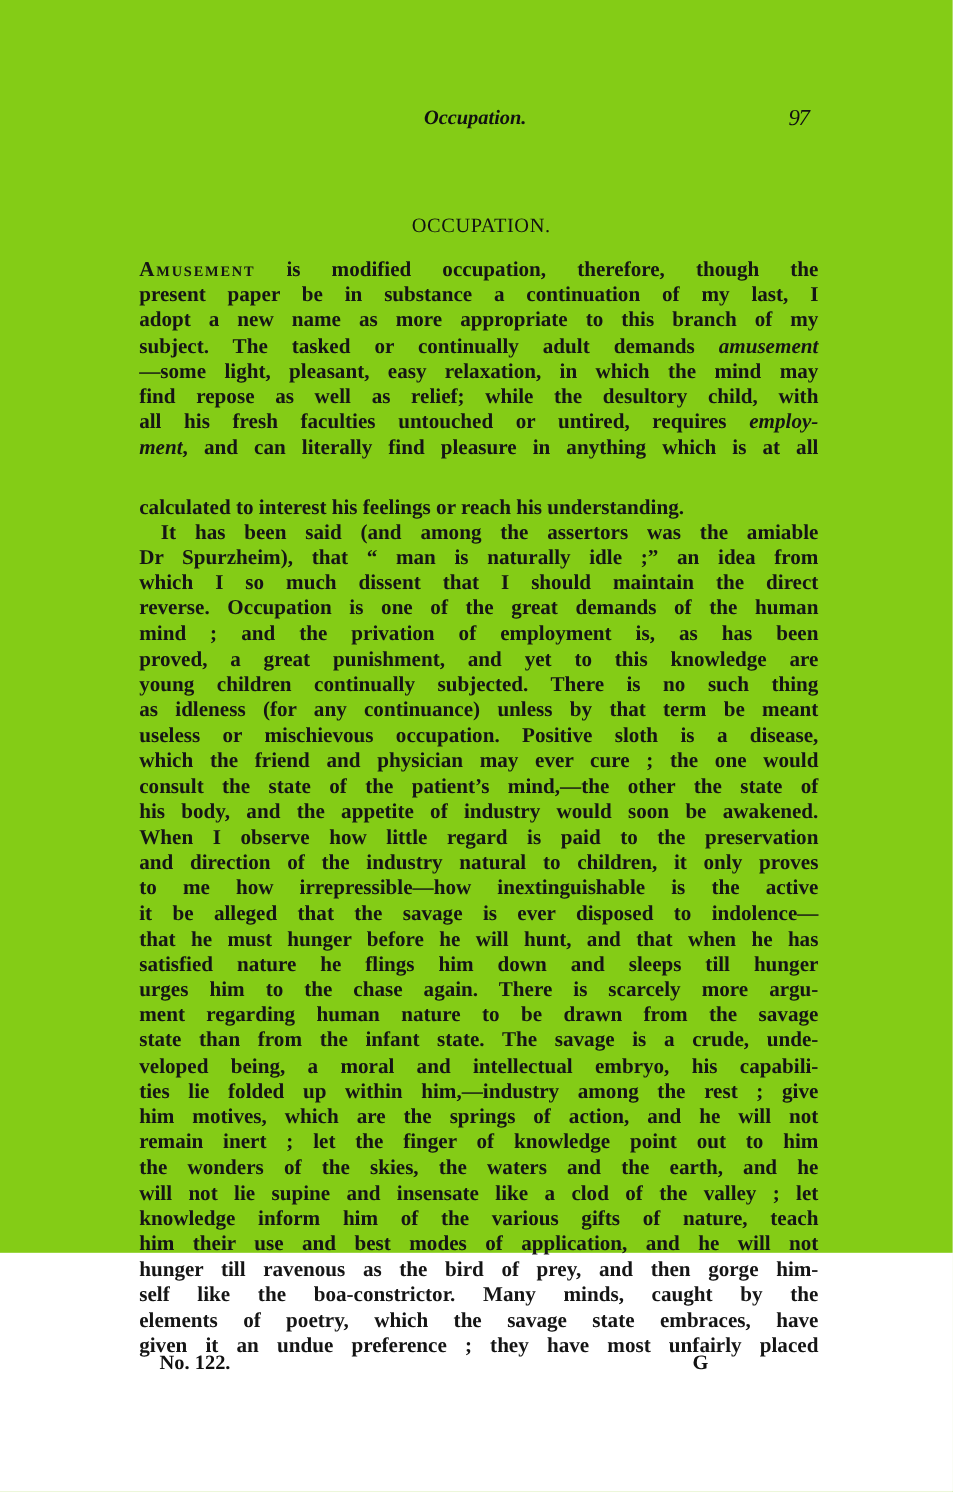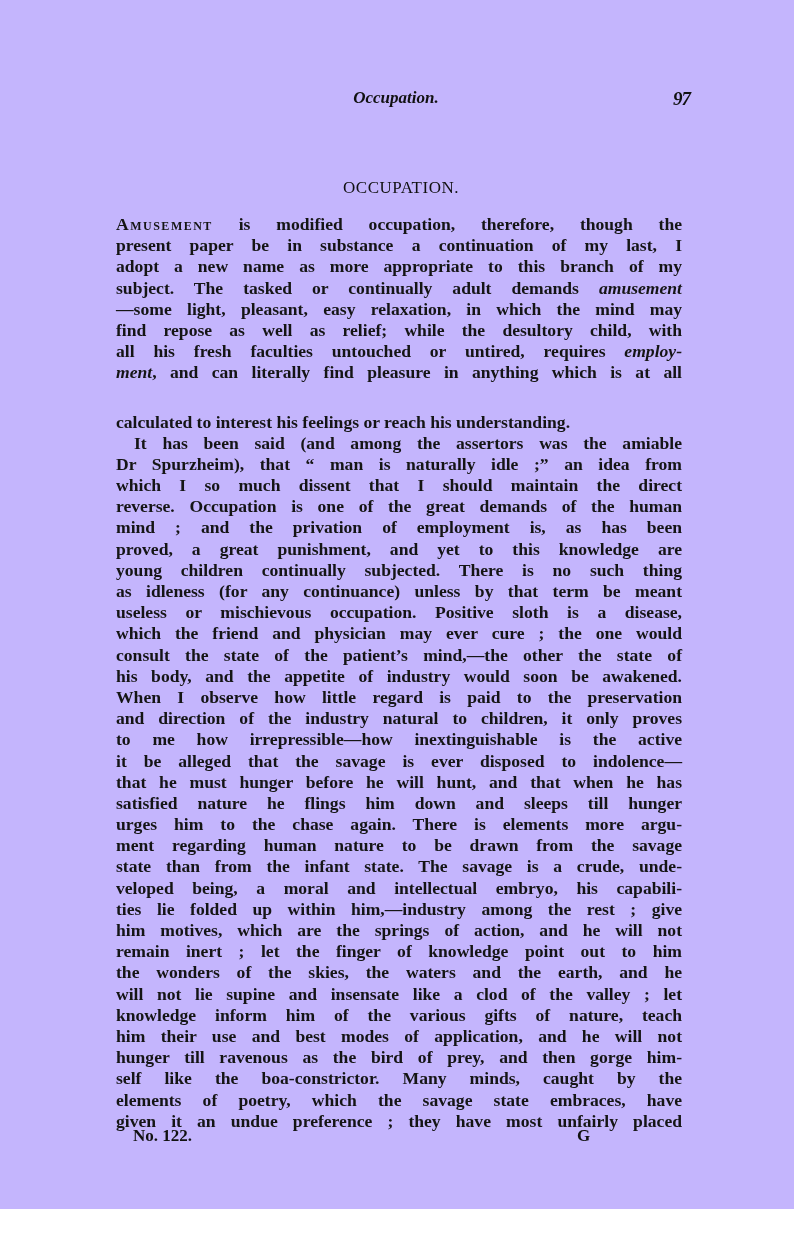--- a/index.html
+++ b/index.html
@@ -12,45 +12,45 @@
       height: 1243px;
       position: relative;
       overflow: hidden;
       font-family: "Liberation Serif", "DejaVu Serif", serif;
       color: #111111;
     }
     .page {
       position: absolute;
       left: 0; top: 0;
       width: 794px;
-      height: 1209px;
-      background: #c4b5fd;
+      height: 1044px;
+      background: #84cc16;
     }
     .running-head {
       position: absolute;
       top: 88px;
       left: 0;
       width: 794px;
       height: 24px;
     }
     .running-title {
       position: absolute;
       left: 316px;
       top: 0;
       width: 160px;
       text-align: center;
       font-style: italic;
       font-weight: bold;
       font-size: 17px;
     }
     .page-number {
       position: absolute;
-      left: 673px;
+      left: 657px;
       top: 0;
-      font-weight: bold;
+      font-weight: normal;
       font-size: 19px;
       font-style: italic;
       letter-spacing: -1px;
     }
     .article-title {
       position: absolute;
       top: 178px;
       left: 0;
       width: 794px;
       text-align: center;
@@ -142,21 +142,21 @@
     <span class="line">useless or mischievous occupation.  Positive sloth is a disease,</span>
     <span class="line">which the friend and physician may ever cure ; the one would</span>
     <span class="line">consult the state of the patient’s mind,—the other the state of</span>
     <span class="line">his body, and the appetite of industry would soon be awakened.</span>
     <span class="line">When I observe how little regard is paid to the preservation</span>
     <span class="line">and direction of the industry natural to children, it only proves</span>
     <span class="line">to me how irrepressible—how inextinguishable is the active</span>
     <span class="line">it be alleged that the savage is ever disposed to indolence—</span>
     <span class="line">that he must hunger before he will hunt, and that when he has</span>
     <span class="line">satisfied nature he flings him down and sleeps till hunger</span>
-    <span class="line">urges him to the chase again.  There is elements more argu-</span>
+    <span class="line">urges him to the chase again.  There is scarcely more argu-</span>
     <span class="line">ment regarding human nature to be drawn from the savage</span>
     <span class="line">state than from the infant state.  The savage is a crude, unde-</span>
     <span class="line">veloped being, a moral and intellectual embryo, his capabili-</span>
     <span class="line">ties lie folded up within him,—industry among the rest ; give</span>
     <span class="line">him motives, which are the springs of action, and he will not</span>
     <span class="line">remain inert ; let the finger of knowledge point out to him</span>
     <span class="line">the wonders of the skies, the waters and the earth, and he</span>
     <span class="line">will not lie supine and insensate like a clod of the valley ; let</span>
     <span class="line">knowledge inform him of the various gifts of nature, teach</span>
     <span class="line">him their use and best modes of application, and he will not</span>

